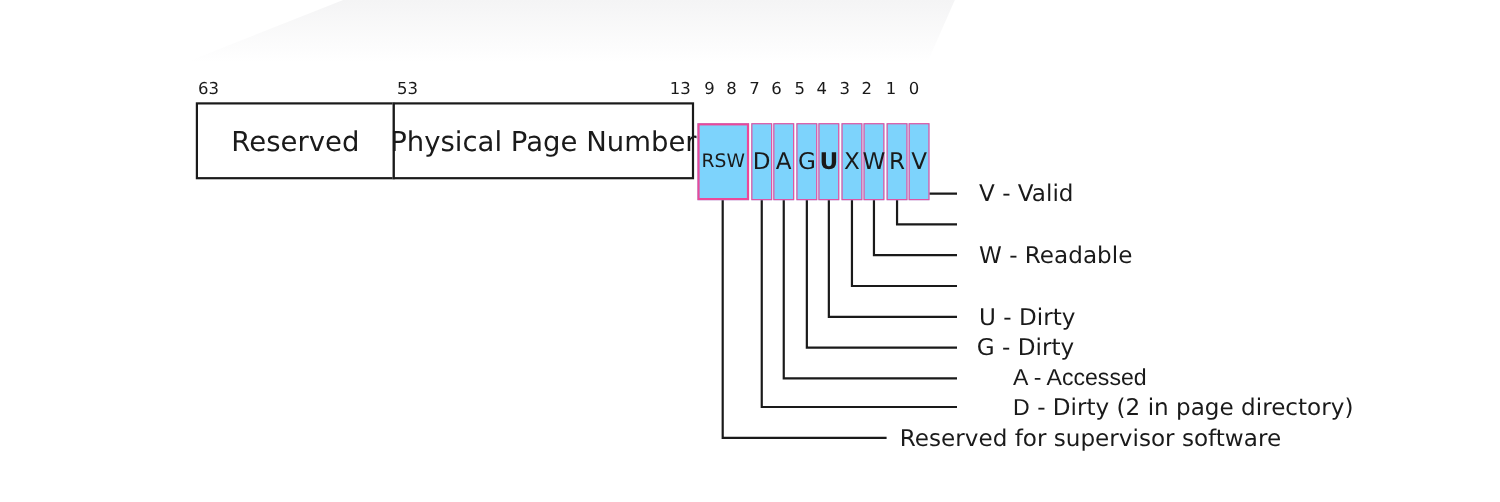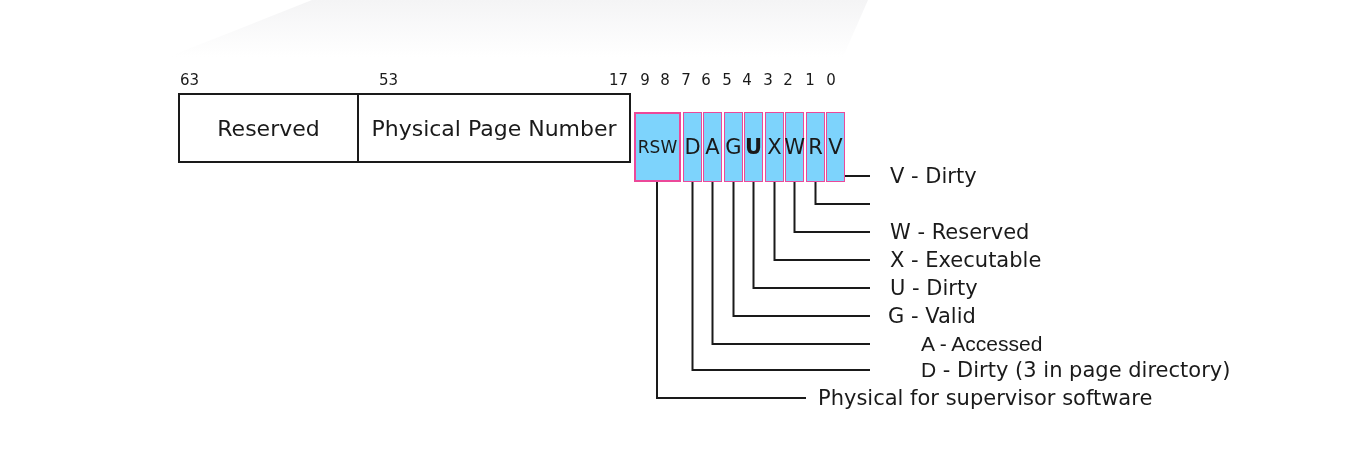--- a/index.html
+++ b/index.html
@@ -7,41 +7,41 @@
     position:relative;width:1264px;height:456px;background:#ffffff;
     font-family:"DejaVu Sans",sans-serif;color:#1a1a1a;overflow:hidden;
   }
   .overlay{position:absolute;left:0;top:0;width:1364px;height:456px;pointer-events:none;}
 
   
   .fbox{
     position:absolute;top:93px;height:70px;box-sizing:border-box;
     border:2px solid #1a1a1a;background:#ffffff;
     display:flex;align-items:center;justify-content:center;
-    font-size:22px;white-space:nowrap;
+    font-size:25px;white-space:nowrap;
   }
   .box-reserved{left:178px;width:181px;}
   .box-ppn{left:357px;width:274px;}
 
   
   .gcell{
     position:absolute;top:93px;height:70px;box-sizing:border-box;
     border:2px solid #ec4899;background:#7dd3fc;
     display:flex;align-items:center;justify-content:center;margin-top:19px;
   }
   .cell-rsw{left:634px;width:47px;font-size:17px;}
   .cell{width:19px;border-width:1.5px;font-size:21px;}
   .c0{left:683px}.c1{left:703px}.c2{left:724px}.c3{left:744px}
   .c4{left:765px}.c5{left:785px}.c6{left:806px}.c7{left:826px}
   .cell-bold{font-weight:600;}
 
   
   .bitnum{position:absolute;top:71px;font-size:15px;line-height:1.2;transform:translateX(-50%);}
   .bn-63{left:180px;transform:none;}
-  .bn-53{left:379px;transform:none;}
+  .bn-53{left:361px;transform:none;}
   .bn-10{left:628px;transform:translateX(-100%);}
   .bn9{left:645px}.bn8{left:665px}.bn7{left:686px}.bn6{left:706px}.bn5{left:727px}
   .bn4{left:747px}.bn3{left:768px}.bn2{left:788px}.bn1{left:810px}.bn0{left:831px}
 
   
   .leg{position:absolute;font-size:21px;line-height:28px;white-space:pre;}
   .lg0{left:890px;top:162px}
   .lg1{left:890px;top:190px}
   .lg2{left:890px;top:218px}
   .lg3{left:890px;top:246px}
@@ -73,21 +73,21 @@
       <polyline points="753.5,161 753.5,288 870,288"></polyline>
       <polyline points="733.5,161 733.5,316 870,316"></polyline>
       <polyline points="712.5,161 712.5,344 870,344"></polyline>
       <polyline points="692.5,161 692.5,370 870,370"></polyline>
       <polyline points="657,161 657,398 806,398"></polyline>
     </g>
   </svg>
 
   <span class="bitnum bn-63">63</span>
   <span class="bitnum bn-53">53</span>
-  <span class="bitnum bn-10">17</span>
+  <span class="bitnum bn-10">13</span>
   <span class="bitnum bn9">9</span>
   <span class="bitnum bn8">8</span>
   <span class="bitnum bn7">7</span>
   <span class="bitnum bn6">6</span>
   <span class="bitnum bn5">5</span>
   <span class="bitnum bn4">4</span>
   <span class="bitnum bn3">3</span>
   <span class="bitnum bn2">2</span>
   <span class="bitnum bn1">1</span>
   <span class="bitnum bn0">0</span>
@@ -102,22 +102,21 @@
   <div class="gcell cell-rsw">RSW</div>
   <div class="gcell cell c0">D</div>
   <div class="gcell cell c1">A</div>
   <div class="gcell cell c2">G</div>
   <div class="gcell cell c3 cell-bold">U</div>
   <div class="gcell cell c4">X</div>
   <div class="gcell cell c5">W</div>
   <div class="gcell cell c6">R</div>
   <div class="gcell cell c7">V</div>
 
-  <span class="leg lg0">V - Dirty</span>
-  <span class="leg lg2">W - Reserved</span>
-  <span class="leg lg3">X - Executable</span>
+  <span class="leg lg0">V - Valid</span>
+  <span class="leg lg2">W - Readable</span>
   <span class="leg lg4">U - Dirty</span>
-  <span class="leg lg5">G - Valid</span>
+  <span class="leg lg5">G - Dirty</span>
   <span class="leg lg6 alt">A - Accessed</span>
-  <span class="leg lg7"><span class="alt">D</span><span> - Dirty (3 in page directory)</span></span>
-  <span class="leg lg8">Physical for supervisor software</span>
+  <span class="leg lg7"><span class="alt">D</span><span> - Dirty (2 in page directory)</span></span>
+  <span class="leg lg8">Reserved for supervisor software</span>
 
 </div>
 
 </body></html>

